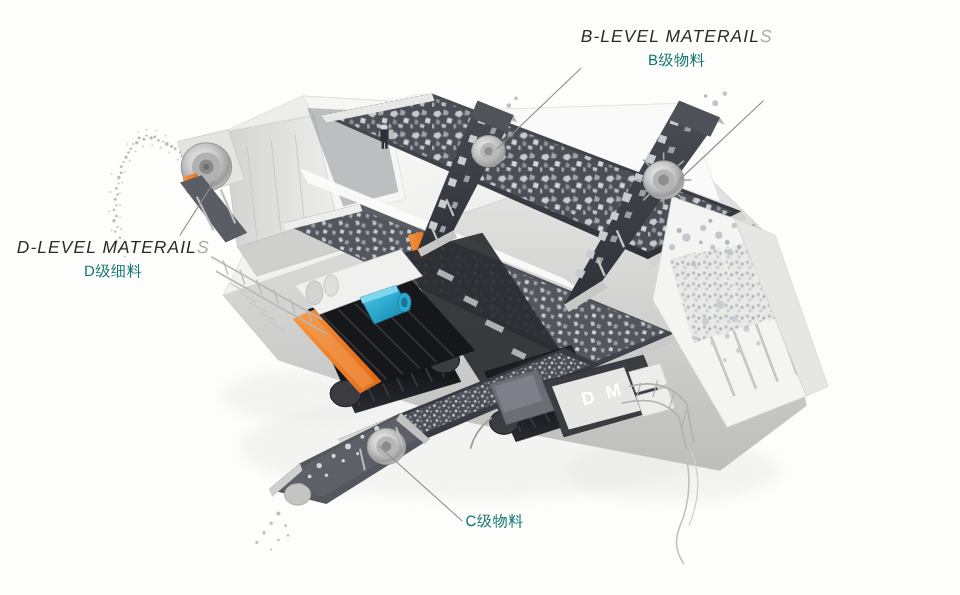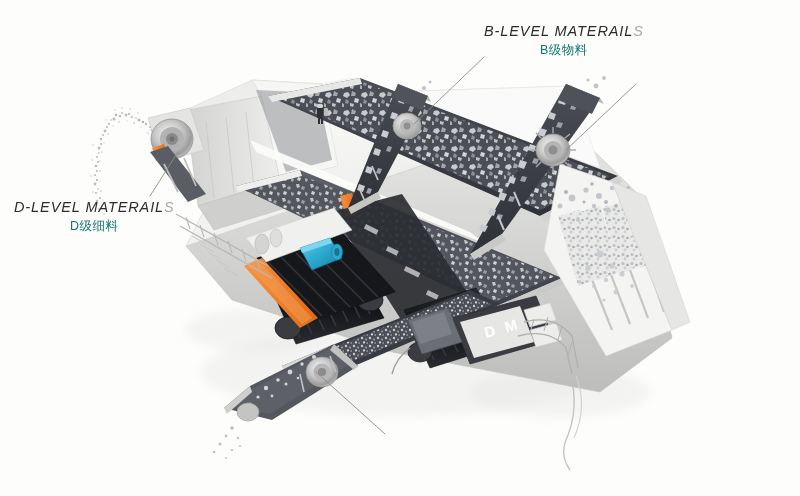--- a/index.html
+++ b/index.html
@@ -632,20 +632,21 @@
 
   <div class="callout" id="callout-a">
   </div>
 
   <div class="callout" id="callout-b">
     <span class="en"><span>B-LEVEL MATERAIL</span><span class="tail">S</span></span>
     <span class="cn">B级物料</span>
   </div>
 
   <div class="callout" id="callout-c">
+    <span class="cn">C级物料</span>
   </div>
 
   <div class="callout" id="callout-d">
     <span class="en"><span>D-LEVEL MATERAIL</span><span class="tail">S</span></span>
     <span class="cn">D级细料</span>
   </div>
 
 </div>
 
 </body></html>

